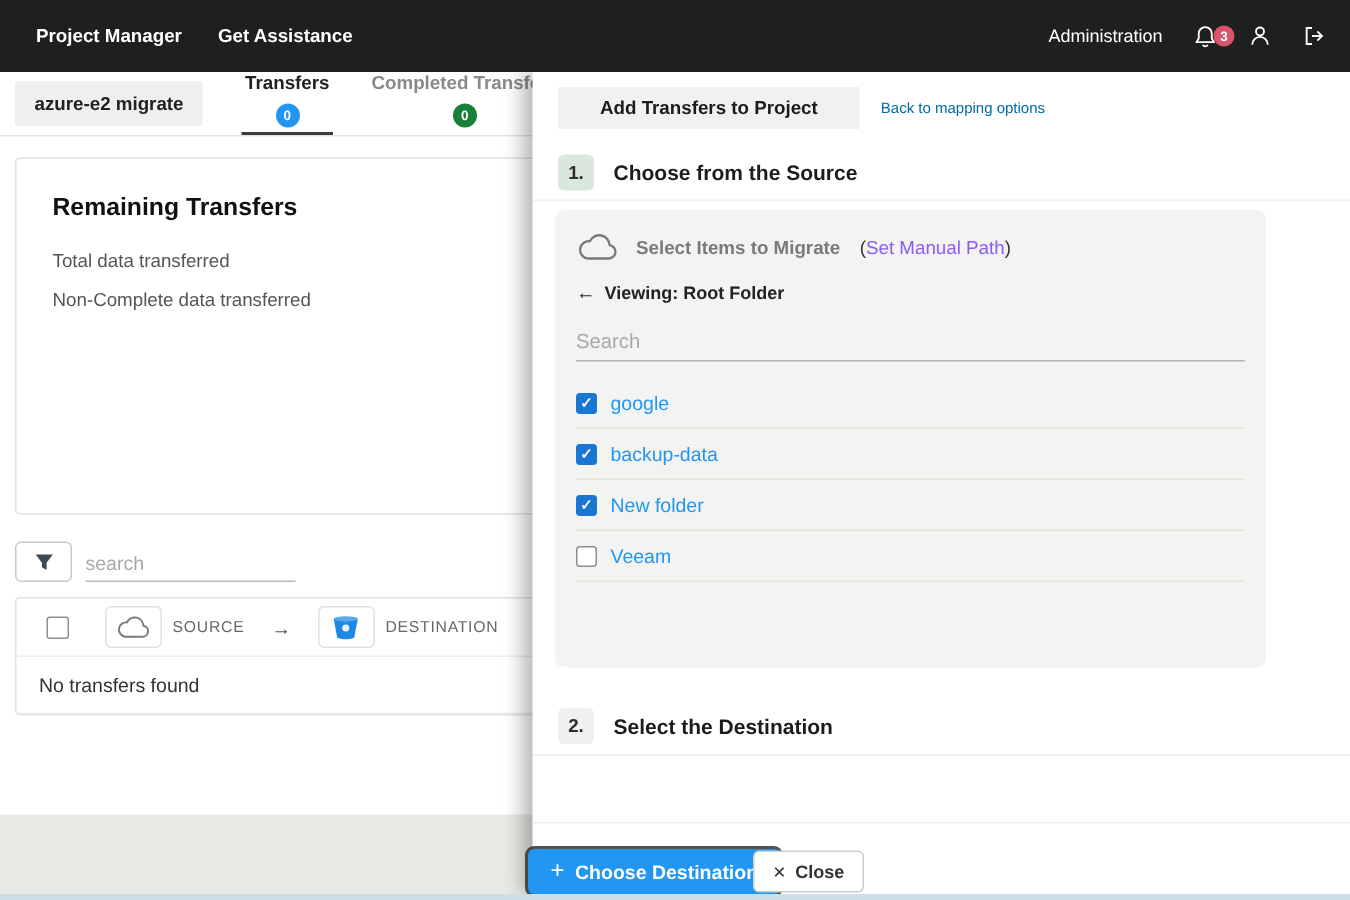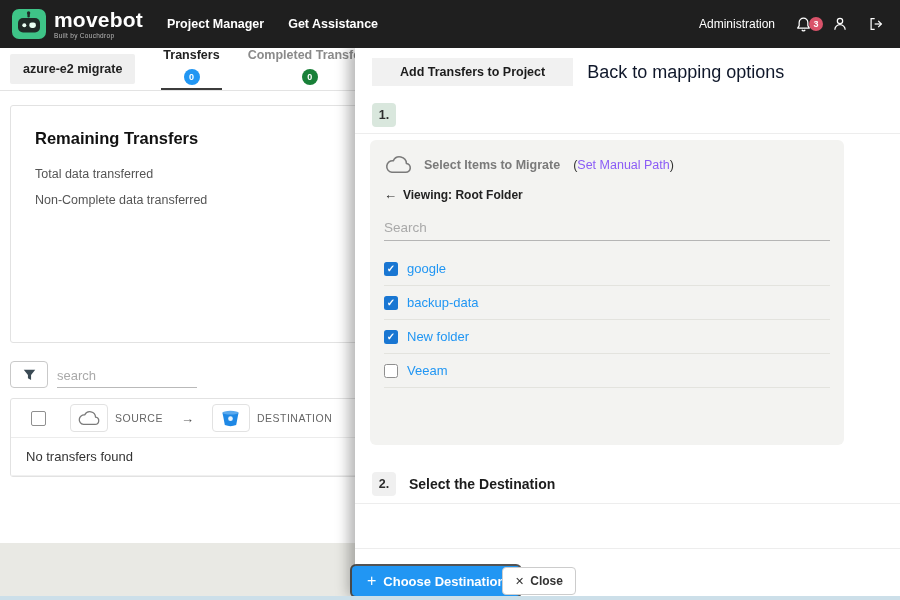--- a/index.html
+++ b/index.html
@@ -63,21 +63,21 @@
                border-bottom:1px solid #f0f0f0; }
 
   .footer-band { position:absolute; left:0; top:543px; width:900px; height:57px; background:#e9e9e4; z-index:0; }
   .bottom-strip { position:absolute; left:0; top:596px; width:900px; height:4px; background:#ccdfe9; z-index:40; }
 
   
   .panel { position:absolute; left:355px; top:48px; width:545px; height:548px; background:#fff;
            box-shadow:-7px 0 12px rgba(0,0,0,.28); z-index:20; }
   .panel-header { position:absolute; left:17px; top:10px; display:flex; align-items:center; gap:14px; }
   .panel-title-chip { background:#f1f1f1; padding:7px 28px; font-size:12.5px; font-weight:700; color:#1c1c1c; }
-  .back-link { font-size:18px; color:#0f172a; cursor:pointer; }
+  .back-link { font-size:10px; color:#0369a1; cursor:pointer; }
 
   .step-row { position:absolute; left:17px; display:flex; align-items:center; gap:13px; }
   .step1-row { top:55px; }
   .step2-row { top:424px; }
   .step-num { width:24px; height:24px; border-radius:4px; display:flex; align-items:center; justify-content:center;
               font-size:12.5px; font-weight:700; color:#2d2d2d; }
   .step-num.green { background:#d9e7dd; }
   .step-num.gray { background:#f0f0f0; }
   .step-title { font-size:14px; font-weight:700; color:#1c1c1c; }
 
@@ -112,34 +112,20 @@
   .close-btn { position:absolute; left:502px; top:567px; height:28px; padding:0 12px; background:#fff;
                border:1px solid #ccc; border-radius:4px; color:#333; font-size:12px; font-weight:700;
                display:flex; align-items:center; gap:6px; z-index:25; cursor:pointer;
                font-family:"Liberation Sans",sans-serif; }
   .close-btn .x { font-size:11px; font-weight:400; }
 </style>
 </head>
 <body>
 
 <div class="navbar">
-  <div class="brand">
-    <svg width="34" height="30" viewBox="0 0 34 30">
-      <rect x="0" y="0" width="34" height="30" rx="7" fill="#3ec487"></rect>
-      <rect x="15.4" y="3.5" width="2.4" height="5" rx="1.2" fill="#1f2a26"></rect>
-      <circle cx="16.6" cy="4" r="1.7" fill="#1f2a26"></circle>
-      <rect x="6" y="9" width="22" height="14.5" rx="5" fill="#1f2a26"></rect>
-      <circle cx="12.3" cy="16.2" r="2" fill="#eafff3"></circle>
-      <rect x="17.3" y="13.4" width="6.6" height="5.6" rx="2.4" fill="#eafff3"></rect>
-    </svg>
-    <div class="brand-text">
-      <span class="brand-name">movebot</span>
-      <span class="brand-sub">Built by Couchdrop</span>
-    </div>
-  </div>
   <div class="nav-links">
     <span class="nav-link">Project Manager</span>
     <span class="nav-link">Get Assistance</span>
   </div>
   <div class="nav-right">
     <span class="admin-link">Administration</span>
     <span class="bell-wrap">
       <svg width="17" height="17" viewBox="0 0 18 18">
         <path d="M9 2.2 a4.6 4.6 0 0 1 4.6 4.6 v3.4 l1.6 2.6 H2.8 l1.6 -2.6 V6.8 A4.6 4.6 0 0 1 9 2.2 Z" fill="none" stroke="#fff" stroke-width="1.3" stroke-linejoin="round"></path>
         <path d="M7.3 14.6 a1.8 1.8 0 0 0 3.4 0" fill="none" stroke="#fff" stroke-width="1.3"></path>
@@ -219,20 +205,21 @@
 <div class="bottom-strip"></div>
 
 <div class="panel">
   <div class="panel-header">
     <span class="panel-title-chip">Add Transfers to Project</span>
     <span class="back-link">Back to mapping options</span>
   </div>
 
   <div class="step-row step1-row">
     <span class="step-num green">1.</span>
+    <span class="step-title">Choose from the Source</span>
   </div>
   <div class="p-divider div1"></div>
 
   <div class="source-box">
     <div class="sb-row1">
       <svg width="29" height="19" viewBox="0 0 26 17">
         <path d="M7 15.5 h12.5 a4 4 0 0 0 .6 -7.96 A6.2 6.2 0 0 0 8.3 5.2 A4.9 4.9 0 0 0 7 15.5 Z" fill="none" stroke="#7a7a7a" stroke-width="1.4" stroke-linejoin="round"></path>
       </svg>
       <span class="sb-heading">Select Items to Migrate</span>
       <span class="sb-manual">

